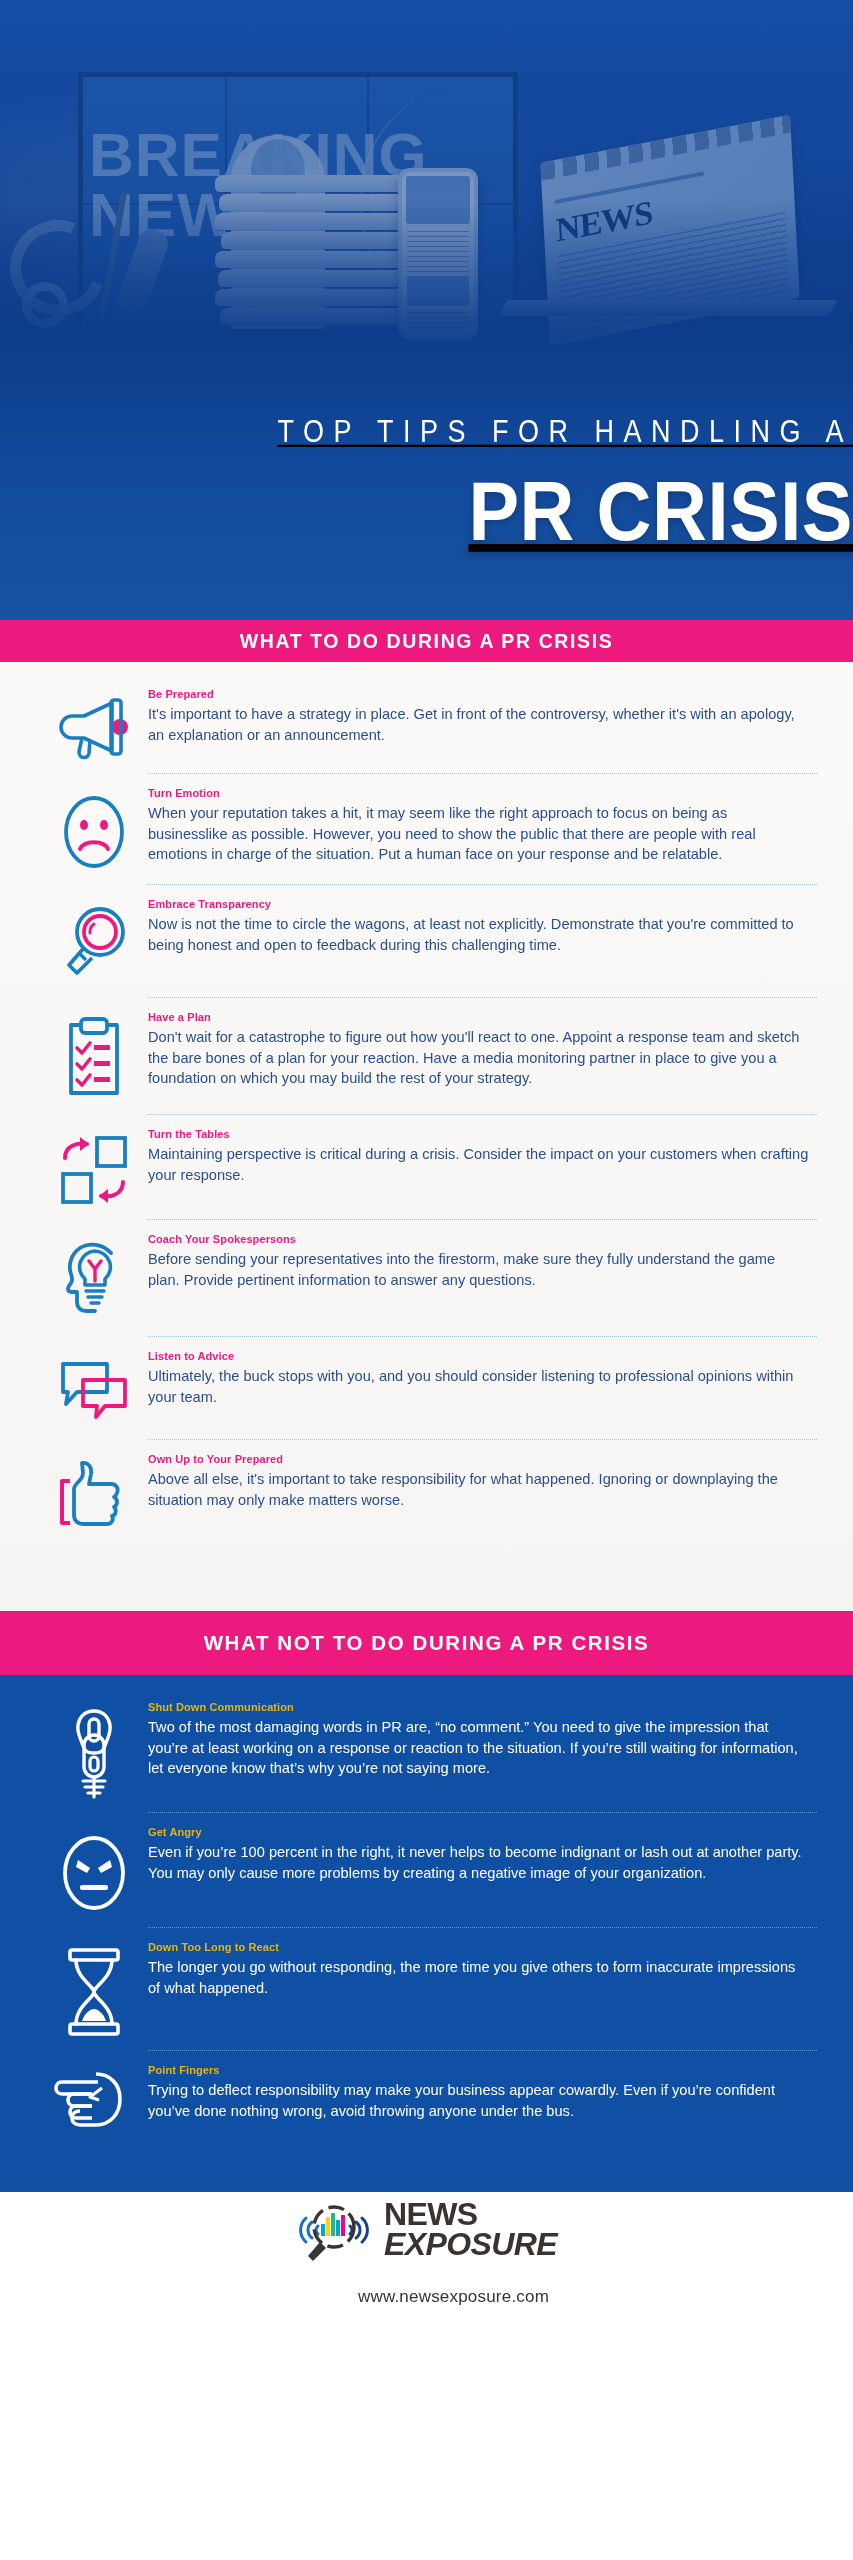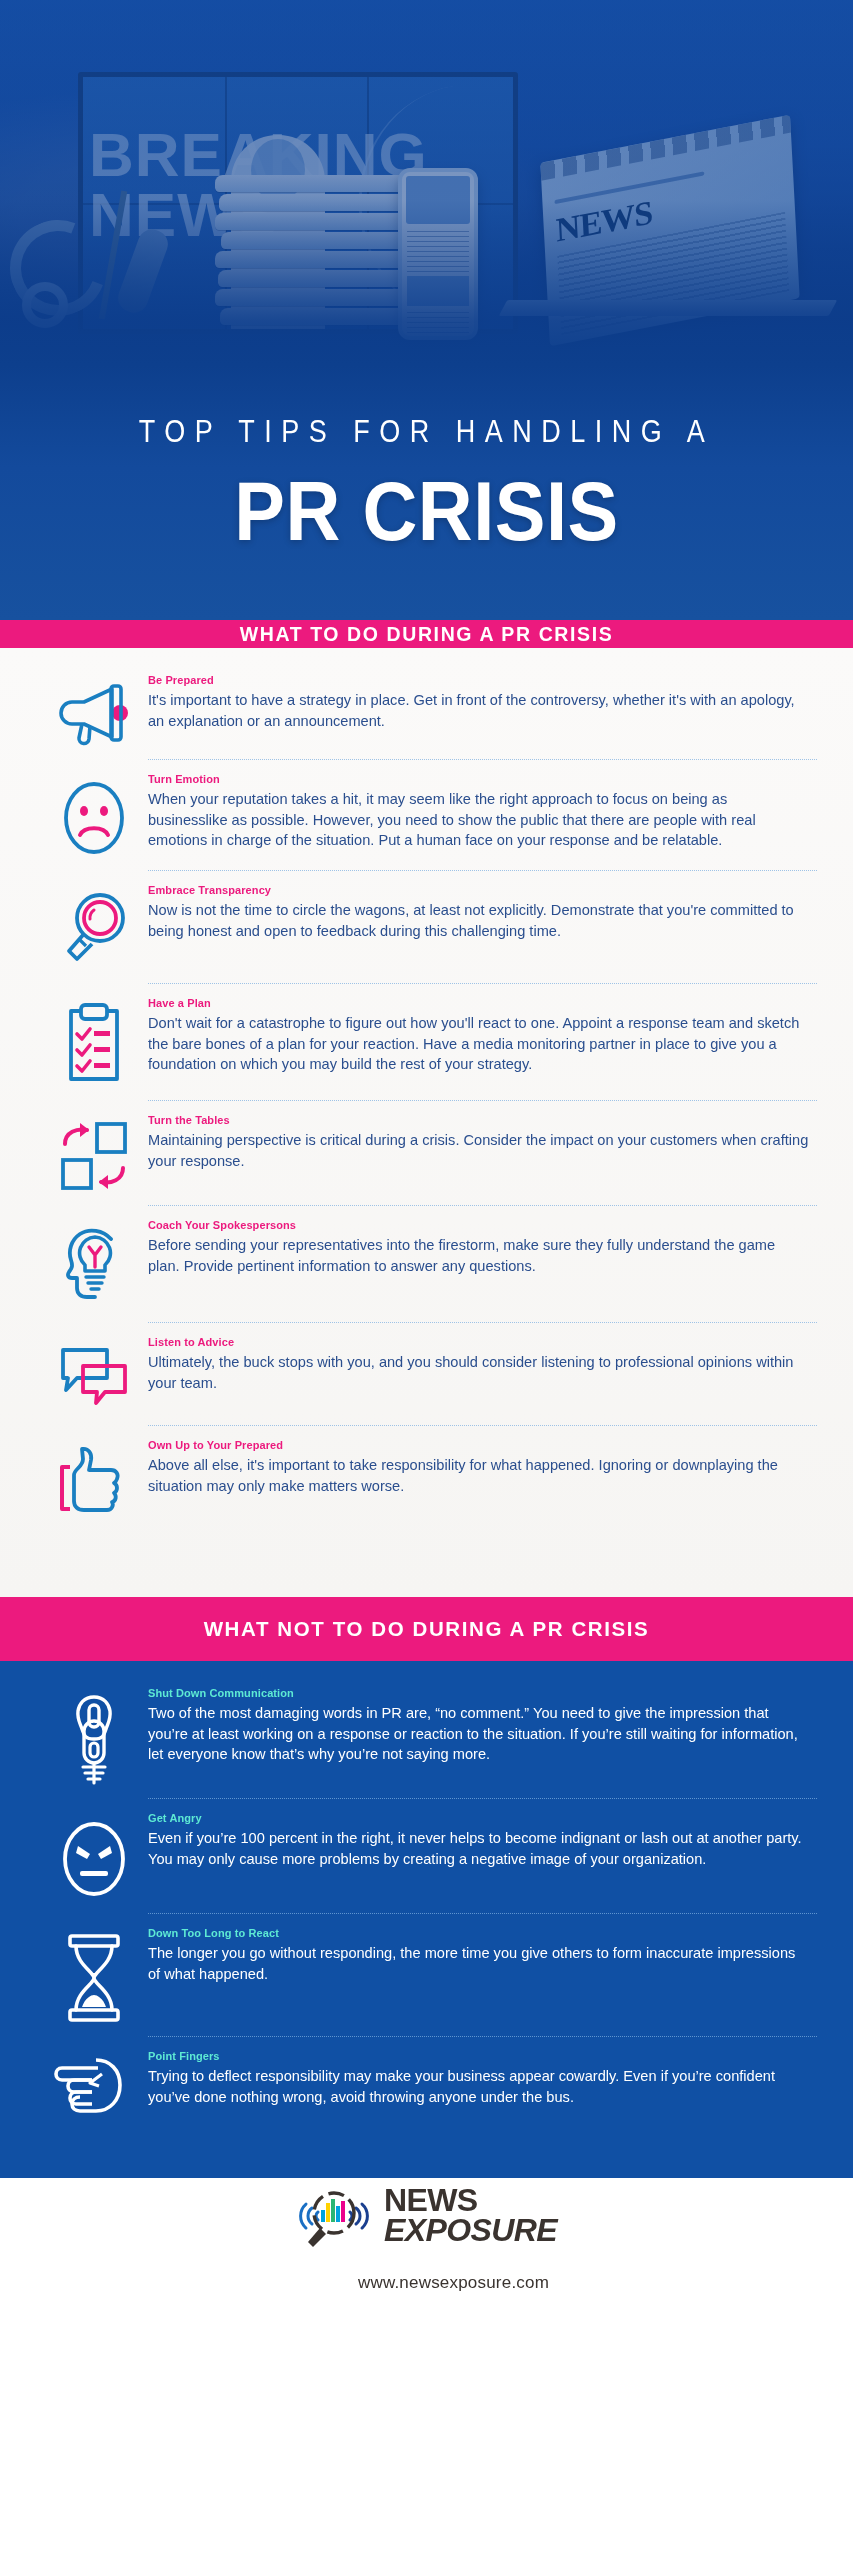--- a/index.html
+++ b/index.html
@@ -114,21 +114,22 @@
   .headphone{ position:absolute; left:10px; top:220px; width:96px; height:96px;
     border:11px solid #6a93c9; border-radius:50%; border-right-color:transparent; transform:rotate(-24deg); }
   .headphone-cup{ position:absolute; left:22px; top:282px; width:46px; height:46px; border:9px solid #81a6d6; border-radius:50%; }
   .hero-fade{
     position:absolute; left:0; top:0; width:853px; height:365px;
     background:linear-gradient(180deg, rgba(13,62,140,.55) 0%, rgba(12,58,133,.50) 55%, rgba(12,60,138,.92) 88%, #0d3f8d 100%);
   }
   .hero-title-wrap{
     position:absolute; left:0; top:365px; width:853px; height:255px;
     background:linear-gradient(180deg,#0d3f8d 0%, #134a9c 40%, #17519f 100%);
-    text-align:center;
+    text-align:right;
+    text-decoration:underline;
   }
   .kicker{
     margin-top:49px;
     color:#ffffff;
     font-size:27px;
     letter-spacing:9.5px;
     font-weight:400;
     font-family:"Liberation Sans", sans-serif;
     transform:scaleY(1.18);
     transform-origin:center top;
@@ -139,21 +140,21 @@
     font-size:76px;
     font-weight:bold;
     letter-spacing:0.5px;
     transform:scaleY(1.1);
     text-shadow:0 2px 7px rgba(0,0,0,.22);
   }
 
   
   .banner{
     background:#ec1a7e;
-    height:28px;
+    height:42px;
     display:flex; align-items:center; justify-content:center;
     color:#fff; font-size:19.5px; font-weight:bold; letter-spacing:1.6px;
   }
   .banner.nb { height:64px; font-size:20.5px; }
 
   
   .do-section{
     background:
       radial-gradient(circle at 18% 14%, rgba(215,219,224,.30) 0 2px, transparent 3px),
       linear-gradient(180deg,#fbfaf9,#f6f5f3);
@@ -183,21 +184,21 @@
     height:0;
   }
   .do-section .row + .sep { }
   .pad-bot{ height:46px; }
 
   
   .dont-section{
     background:#1050a4;
     padding:26px 0 56px 0;
   }
-  .dont-section .tip-title{ color:#5eead4; }
+  .dont-section .tip-title{ color:#eab308; }
   .dont-section .tip-body{ color:#ffffff; }
   .dont-section .sep{ border-top-color:#5f95d0; }
 
   
   .footer{
     background:#ffffff;
     height:118px;
     display:flex; flex-direction:column; align-items:center; justify-content:center;
   }
   .logo-row{ display:flex; align-items:center; gap:14px; }

